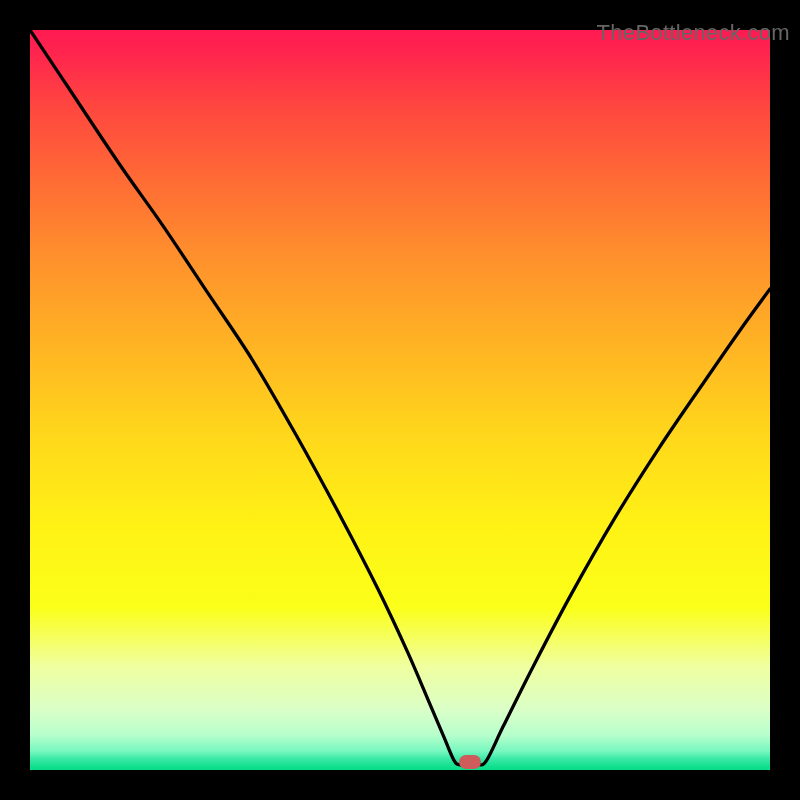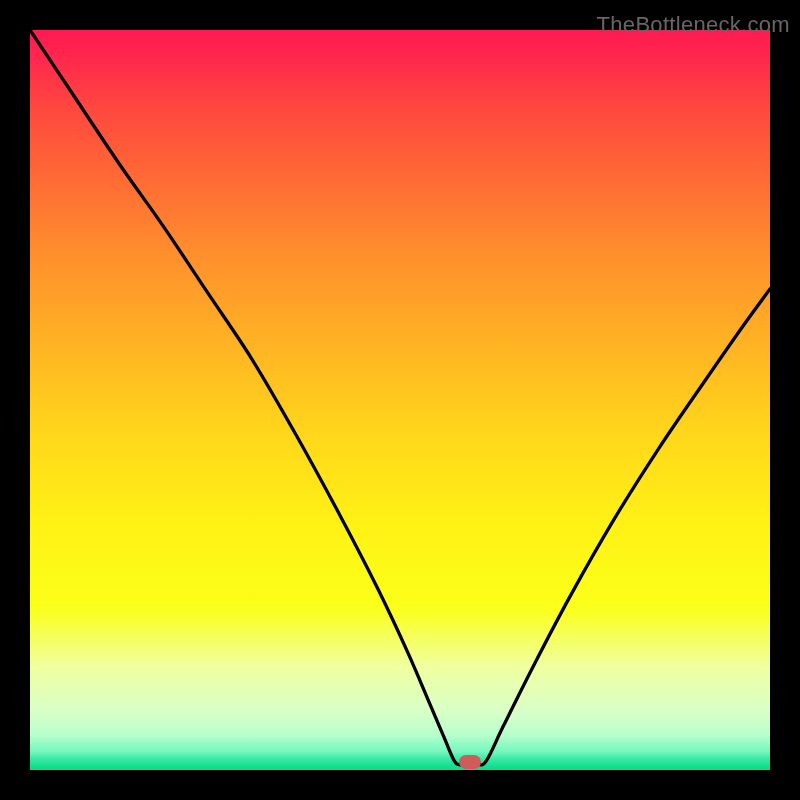--- a/index.html
+++ b/index.html
@@ -11,21 +11,21 @@
     overflow: hidden;
     font-family: Arial, Helvetica, sans-serif;
   }
   .wrap {
     position: relative;
     width: 800px;
     height: 800px;
   }
   .watermark {
     position: absolute;
-    top: 12px;
+    top: 20px;
     right: 10px;
     color: #666666;
     font-size: 22px;
     font-weight: 500;
     letter-spacing: 0.3px;
     z-index: 5;
     user-select: none;
   }
   .plot {
     position: absolute;

